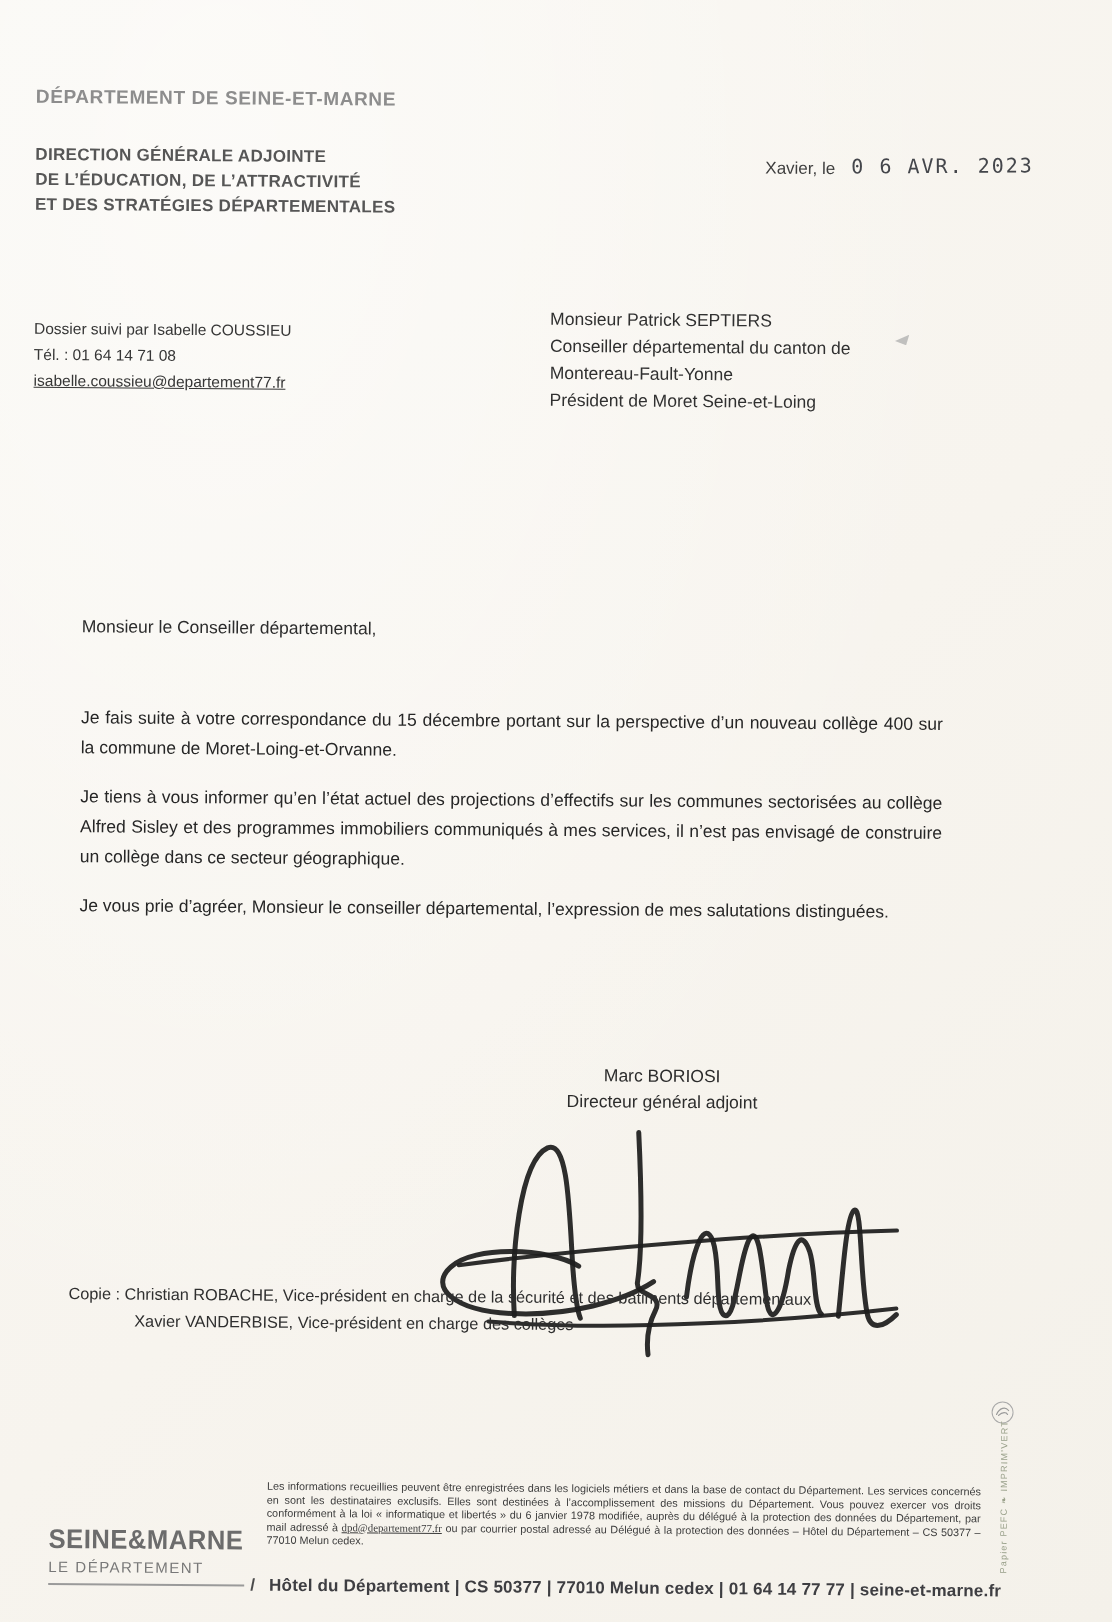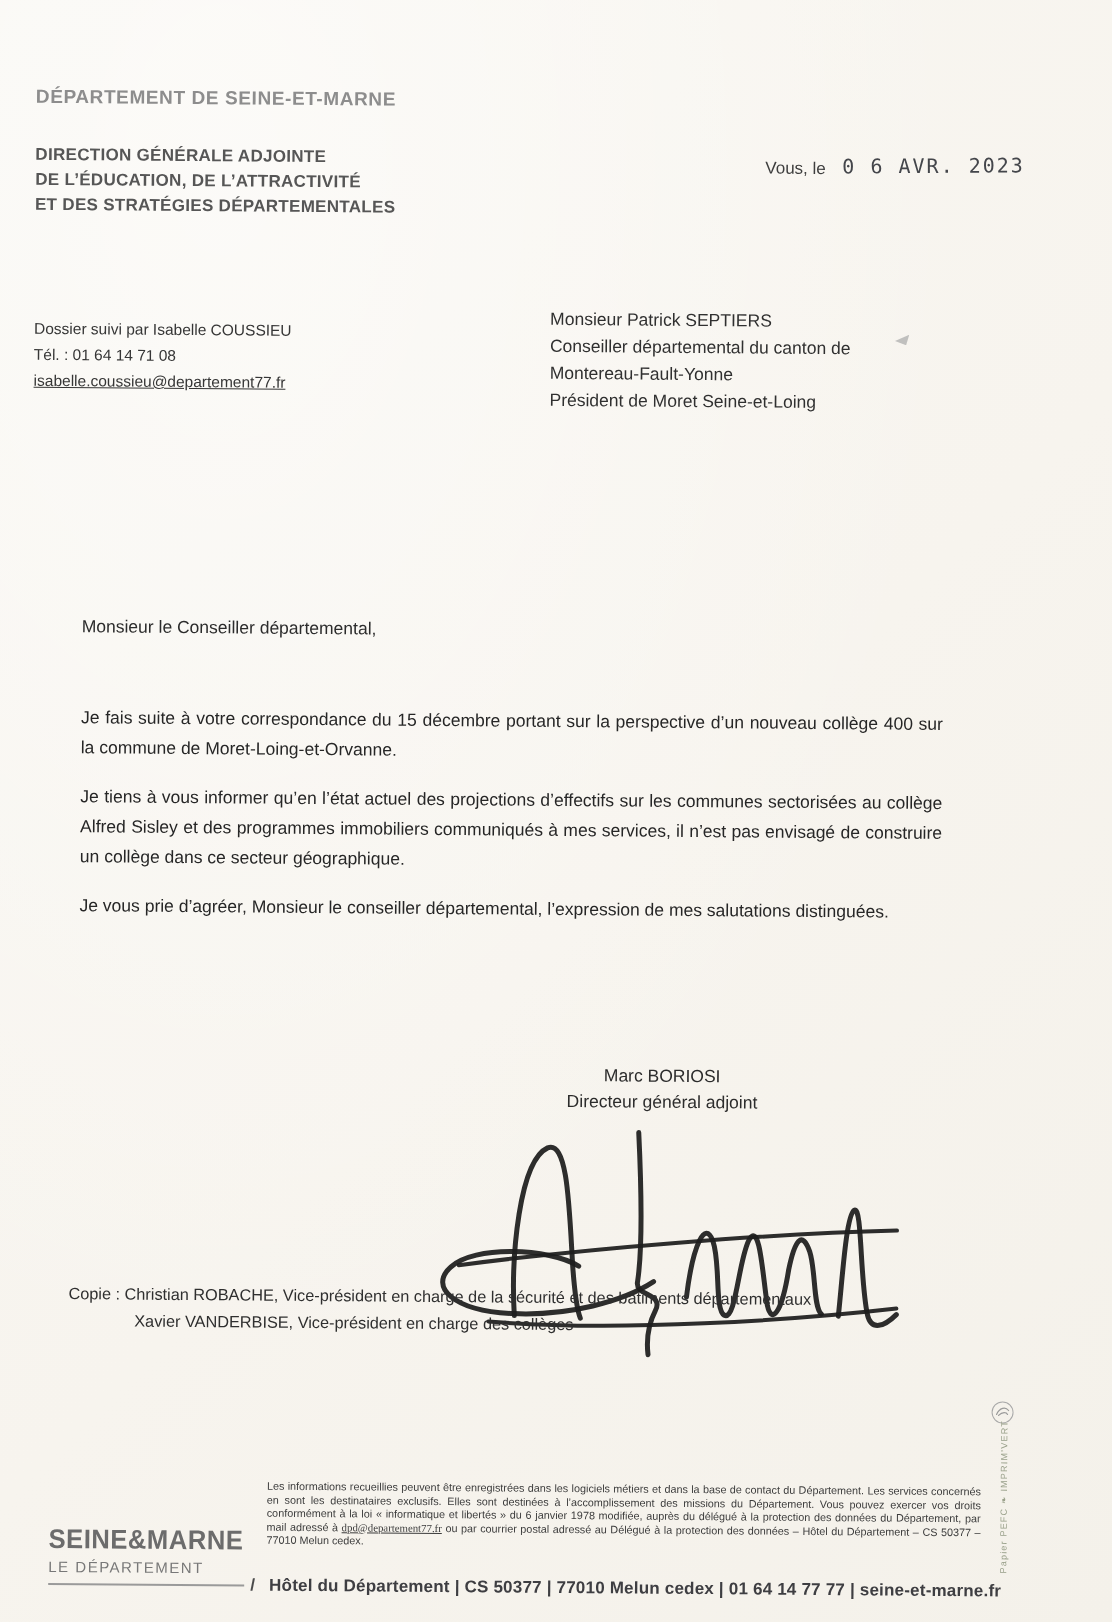--- a/index.html
+++ b/index.html
@@ -74,21 +74,21 @@
 
     <div class="dept-header">DÉPARTEMENT DE SEINE-ET-MARNE</div>
 
     <div class="direction">
       <div>DIRECTION GÉNÉRALE ADJOINTE</div>
       <div>DE L’ÉDUCATION, DE L’ATTRACTIVITÉ</div>
       <div>ET DES STRATÉGIES DÉPARTEMENTALES</div>
     </div>
 
     <div class="dateline">
-      <span>Vous, le</span><span class="date-stamp">0 6 AVR. 2023</span>
+      <span>Xavier, le</span><span class="date-stamp">0 6 AVR. 2023</span>
     </div>
 
     <div class="contact">
       <div>Dossier suivi par Isabelle COUSSIEU</div>
       <div>Tél. : 01 64 14 71 08</div>
       <div class="email">isabelle.coussieu@departement77.fr</div>
     </div>
 
     <div class="recipient">
       <div>Monsieur Patrick SEPTIERS</div>

